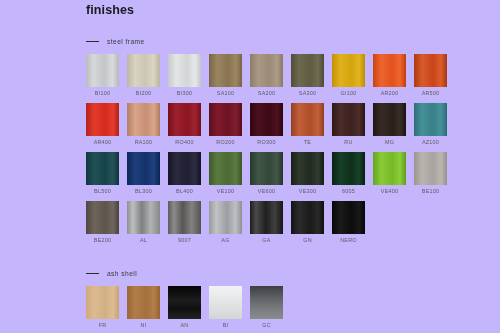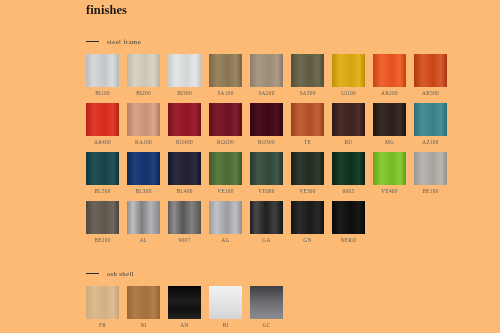--- a/index.html
+++ b/index.html
@@ -12,22 +12,21 @@
     height: 333px;
     font-family: "Liberation Sans", sans-serif;
     overflow: hidden;
     position: relative;
   }
   .page {
     position: absolute;
     left: 0; top: 0;
     width: 500px;
     height: 333px;
-    background: #fdba74;
-    font-family: Liberation Serif, serif;
+    background: #c4b5fd;
   }
   .page-title {
     position: absolute;
     left: 86px;
     top: 3px;
     font-size: 12.5px;
     font-weight: bold;
     color: #1a1a1a;
     letter-spacing: 0.1px;
   }

